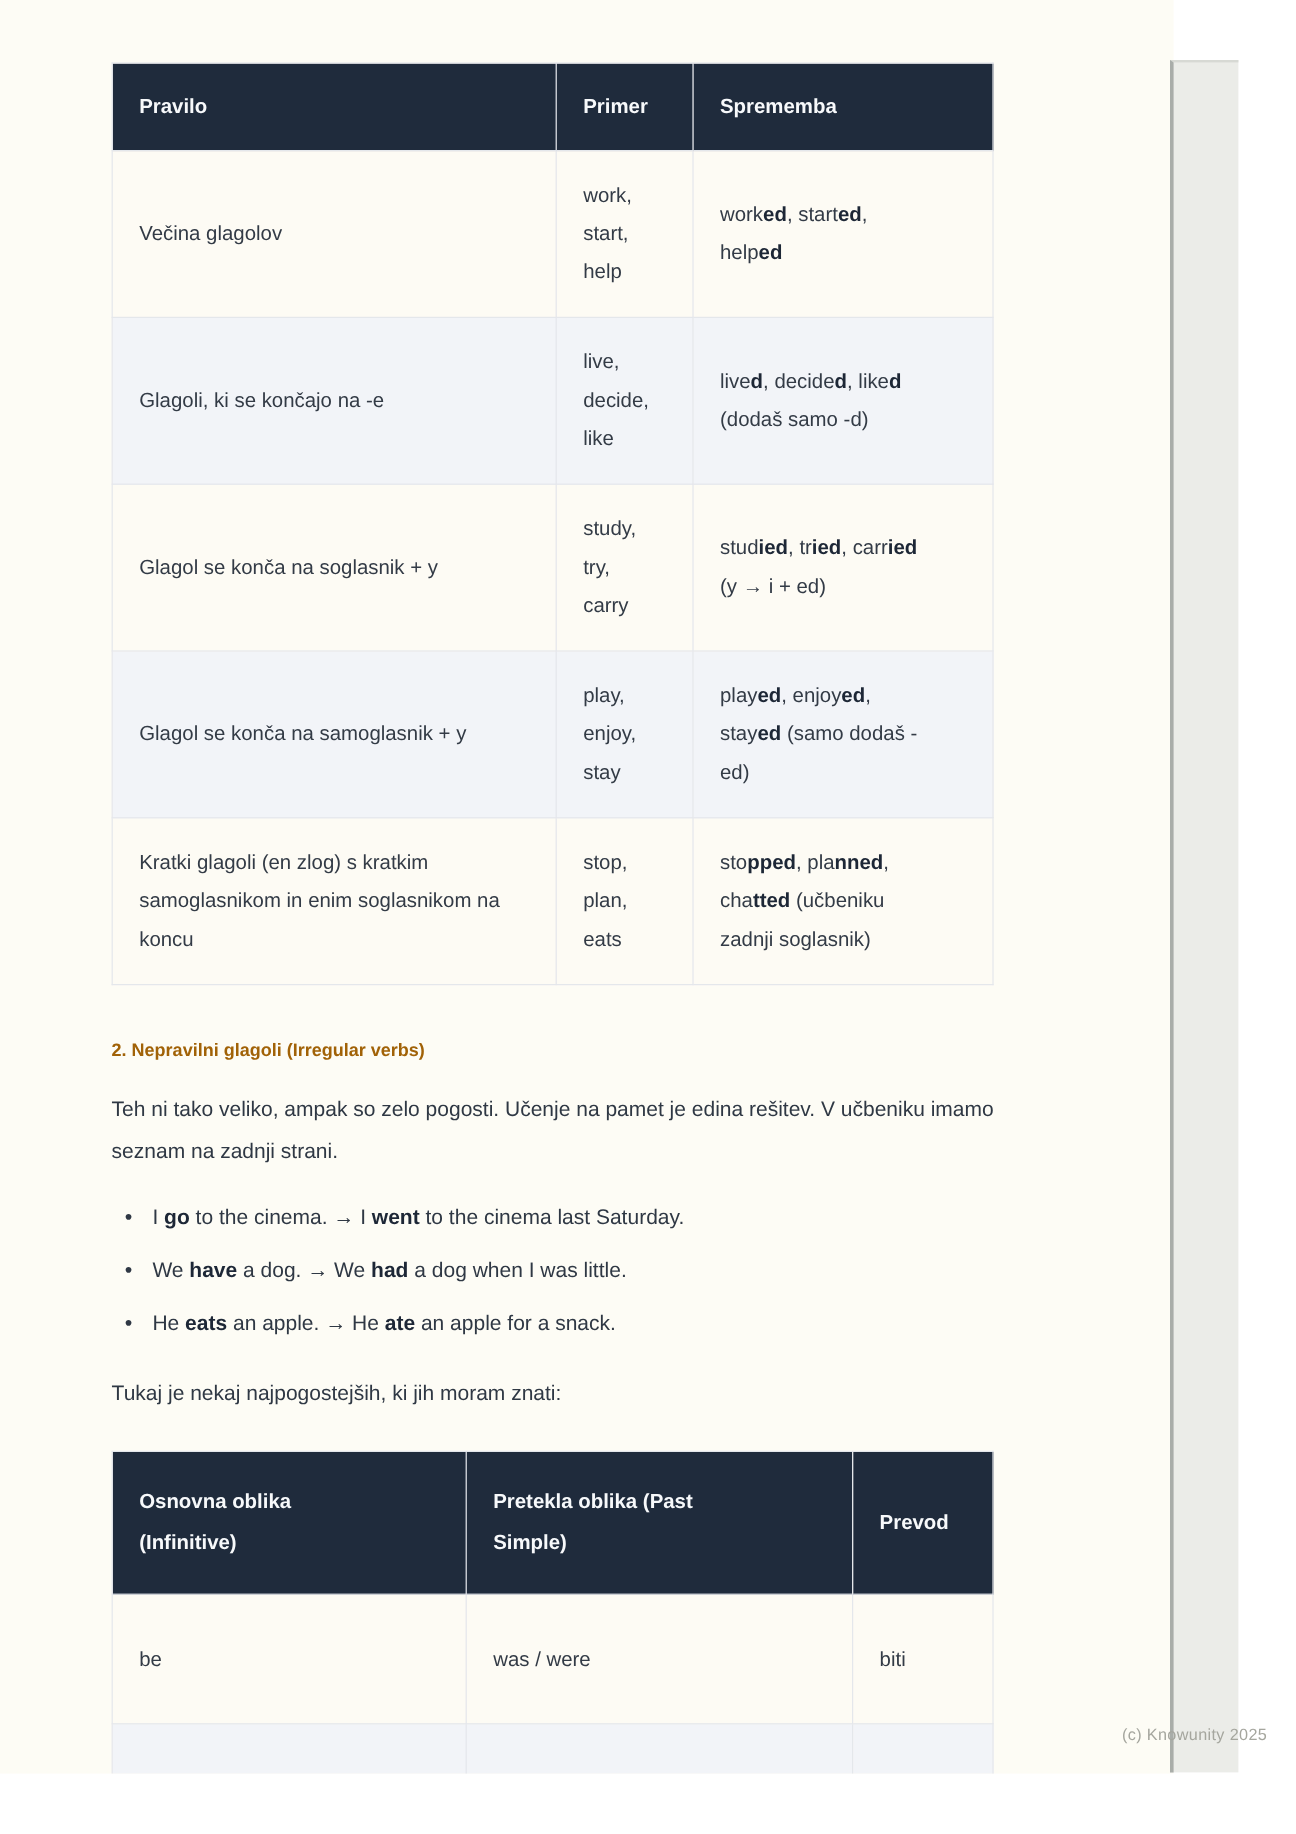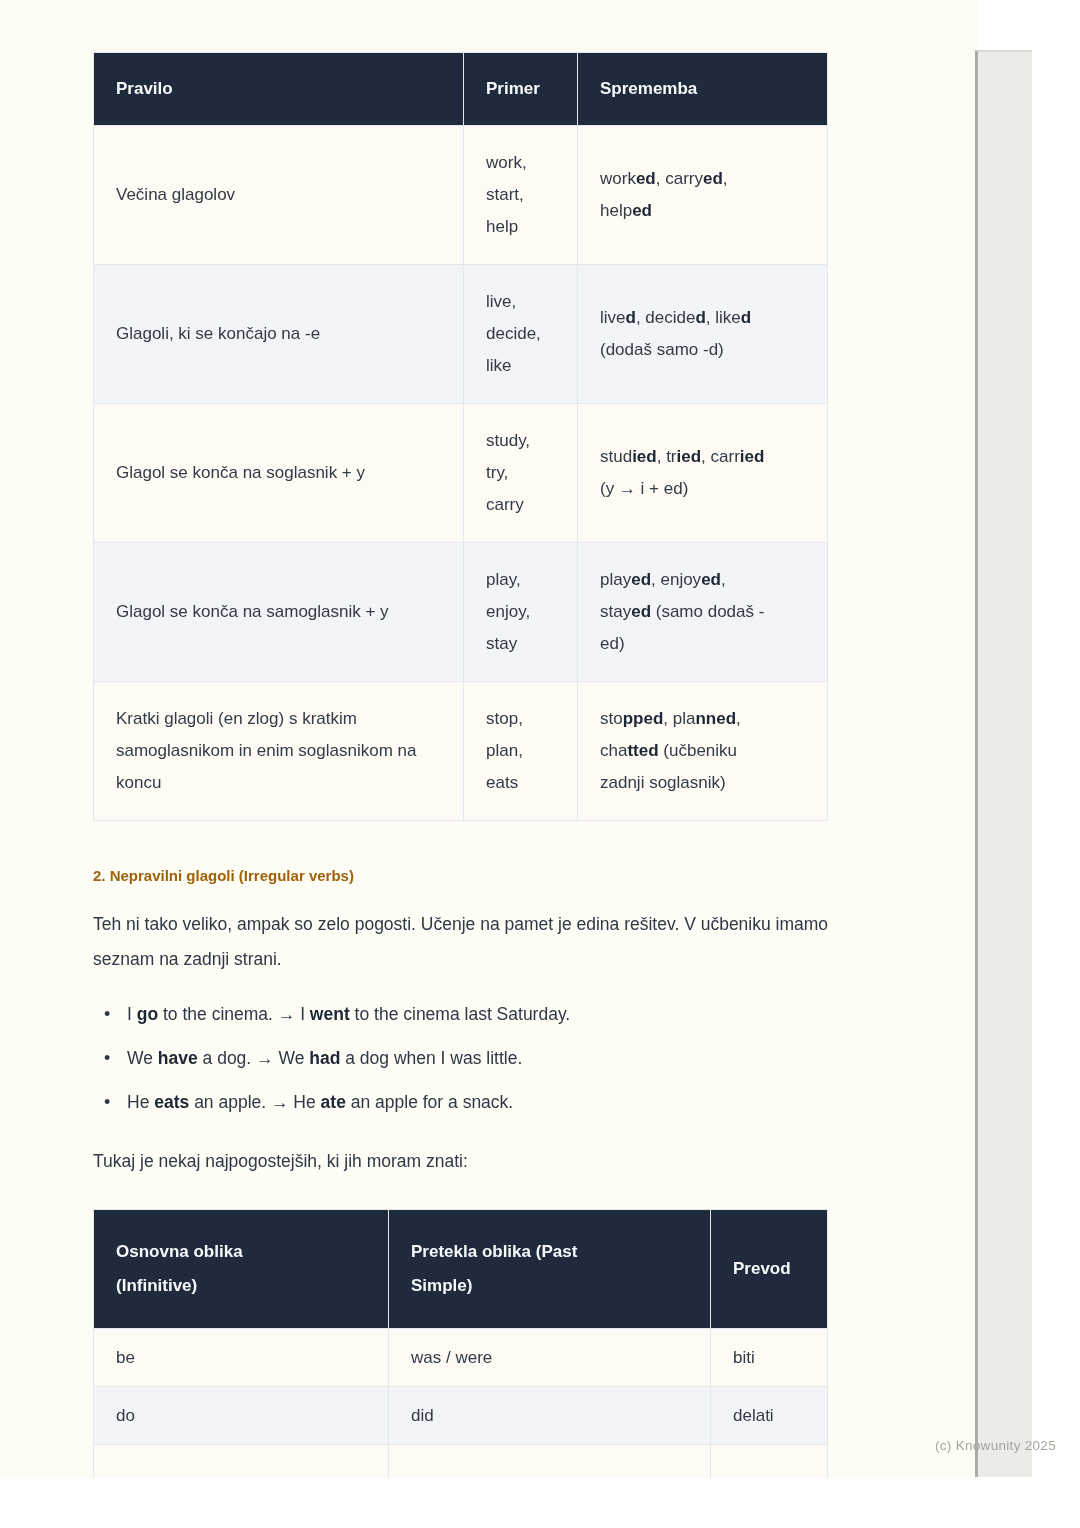--- a/index.html
+++ b/index.html
@@ -33,21 +33,21 @@
     background:var(--header-bg);color:var(--header-text);
     font-size:17px;font-weight:700;text-align:left;
     padding:25px 22px;line-height:34px;vertical-align:middle;
   }
   .rules-table th{line-height:20px;padding:26px 22px;}
   td{
     font-size:17px;line-height:32px;color:var(--body-text);
     padding:21px 22px;vertical-align:middle;background:var(--row-odd);
   }
   tbody tr:nth-child(even) td{background:var(--row-even);}
-  .verbs-table td{line-height:19px;padding:19px 22px;}
+  .verbs-table td{line-height:19px;padding:44px 22px;}
 
   .b{font-weight:700;color:var(--bold-text);}
   .i{}
 
   h2{
     font-size:15px;font-weight:700;color:#a16207;
     margin:40px 0 0 0;line-height:30px;
   }
   .intro{
     font-size:17.5px;line-height:35px;margin:16px 0 0 0;width:740px;color:#2f3844;
@@ -93,21 +93,21 @@
         <tr>
           <th>Pravilo</th>
           <th>Primer</th>
           <th>Sprememba</th>
         </tr>
       </thead>
       <tbody>
           <tr>
             <td>Večina glagolov</td>
             <td><span>work,</span><br><span>start,</span><br><span>help</span></td>
-            <td><span>work</span><span class="b">ed</span><span>, carry</span><span class="b">ed</span><span>,</span><br><span>help</span><span class="b">ed</span></td>
+            <td><span>work</span><span class="b">ed</span><span>, start</span><span class="b">ed</span><span>,</span><br><span>help</span><span class="b">ed</span></td>
           </tr>
           <tr>
             <td>Glagoli, ki se končajo na -e</td>
             <td><span>live,</span><br><span>decide,</span><br><span>like</span></td>
             <td><span>live</span><span class="b">d</span><span>, decide</span><span class="b">d</span><span>, like</span><span class="b">d</span><br><span>(dodaš samo -d)</span></td>
           </tr>
           <tr>
             <td>Glagol se konča na soglasnik + y</td>
             <td><span>study,</span><br><span>try,</span><br><span>carry</span></td>
             <td><span>stud</span><span class="b">ied</span><span>, tr</span><span class="b">ied</span><span>, carr</span><span class="b">ied</span><br><span>(y → i + ed)</span></td>

